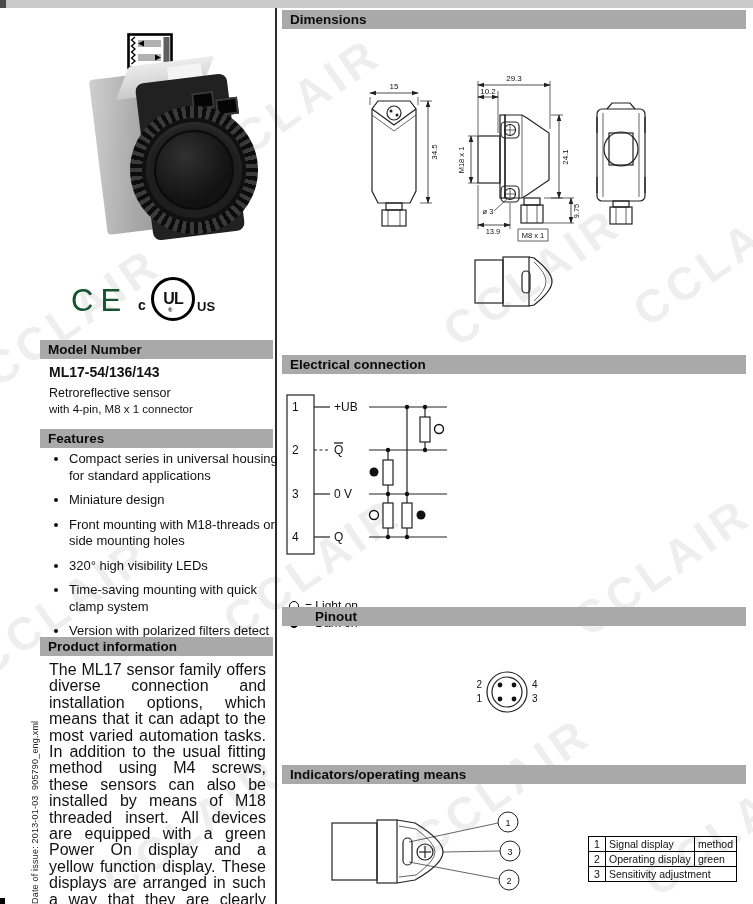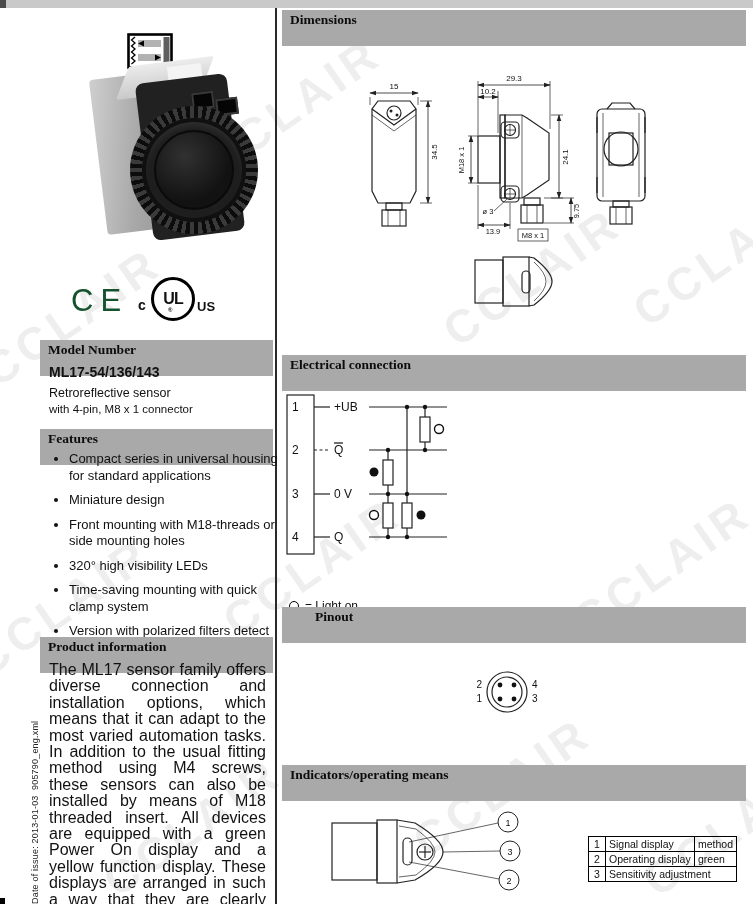--- a/index.html
+++ b/index.html
@@ -16,22 +16,22 @@
   .corner-mark-bottom { left:0; top:898px; width:5px; height:6px; background:#000; }
 
   
   .watermark {
     position:absolute; transform:rotate(-35deg); font-size:46px; font-weight:bold;
     letter-spacing:5px; color:rgba(120,120,120,0.13); pointer-events:none; white-space:nowrap;
   }
 
   
   .hdr {
-    position:absolute; height:36px; background:#a9a9a9; color:#0c0c0c;
-    font-weight:bold; font-size:13.5px; line-height:19px; padding-left:8px; box-sizing:border-box;font-family:Liberation Serif, serif;
+    position:absolute; height:19px; background:#a9a9a9; color:#0c0c0c;
+    font-weight:bold; font-size:13.5px; line-height:19px; padding-left:8px; box-sizing:border-box;
   }
   .hdr-left  { left:40px;  width:233px; }
   .hdr-right { left:282px; width:464px; }
 
   
   .logo { left:127px; top:33px; width:46px; height:36px; }
 
   
   .photo { left:92px; top:58px; width:178px; height:210px; }
   .photo > div { position:absolute; }

